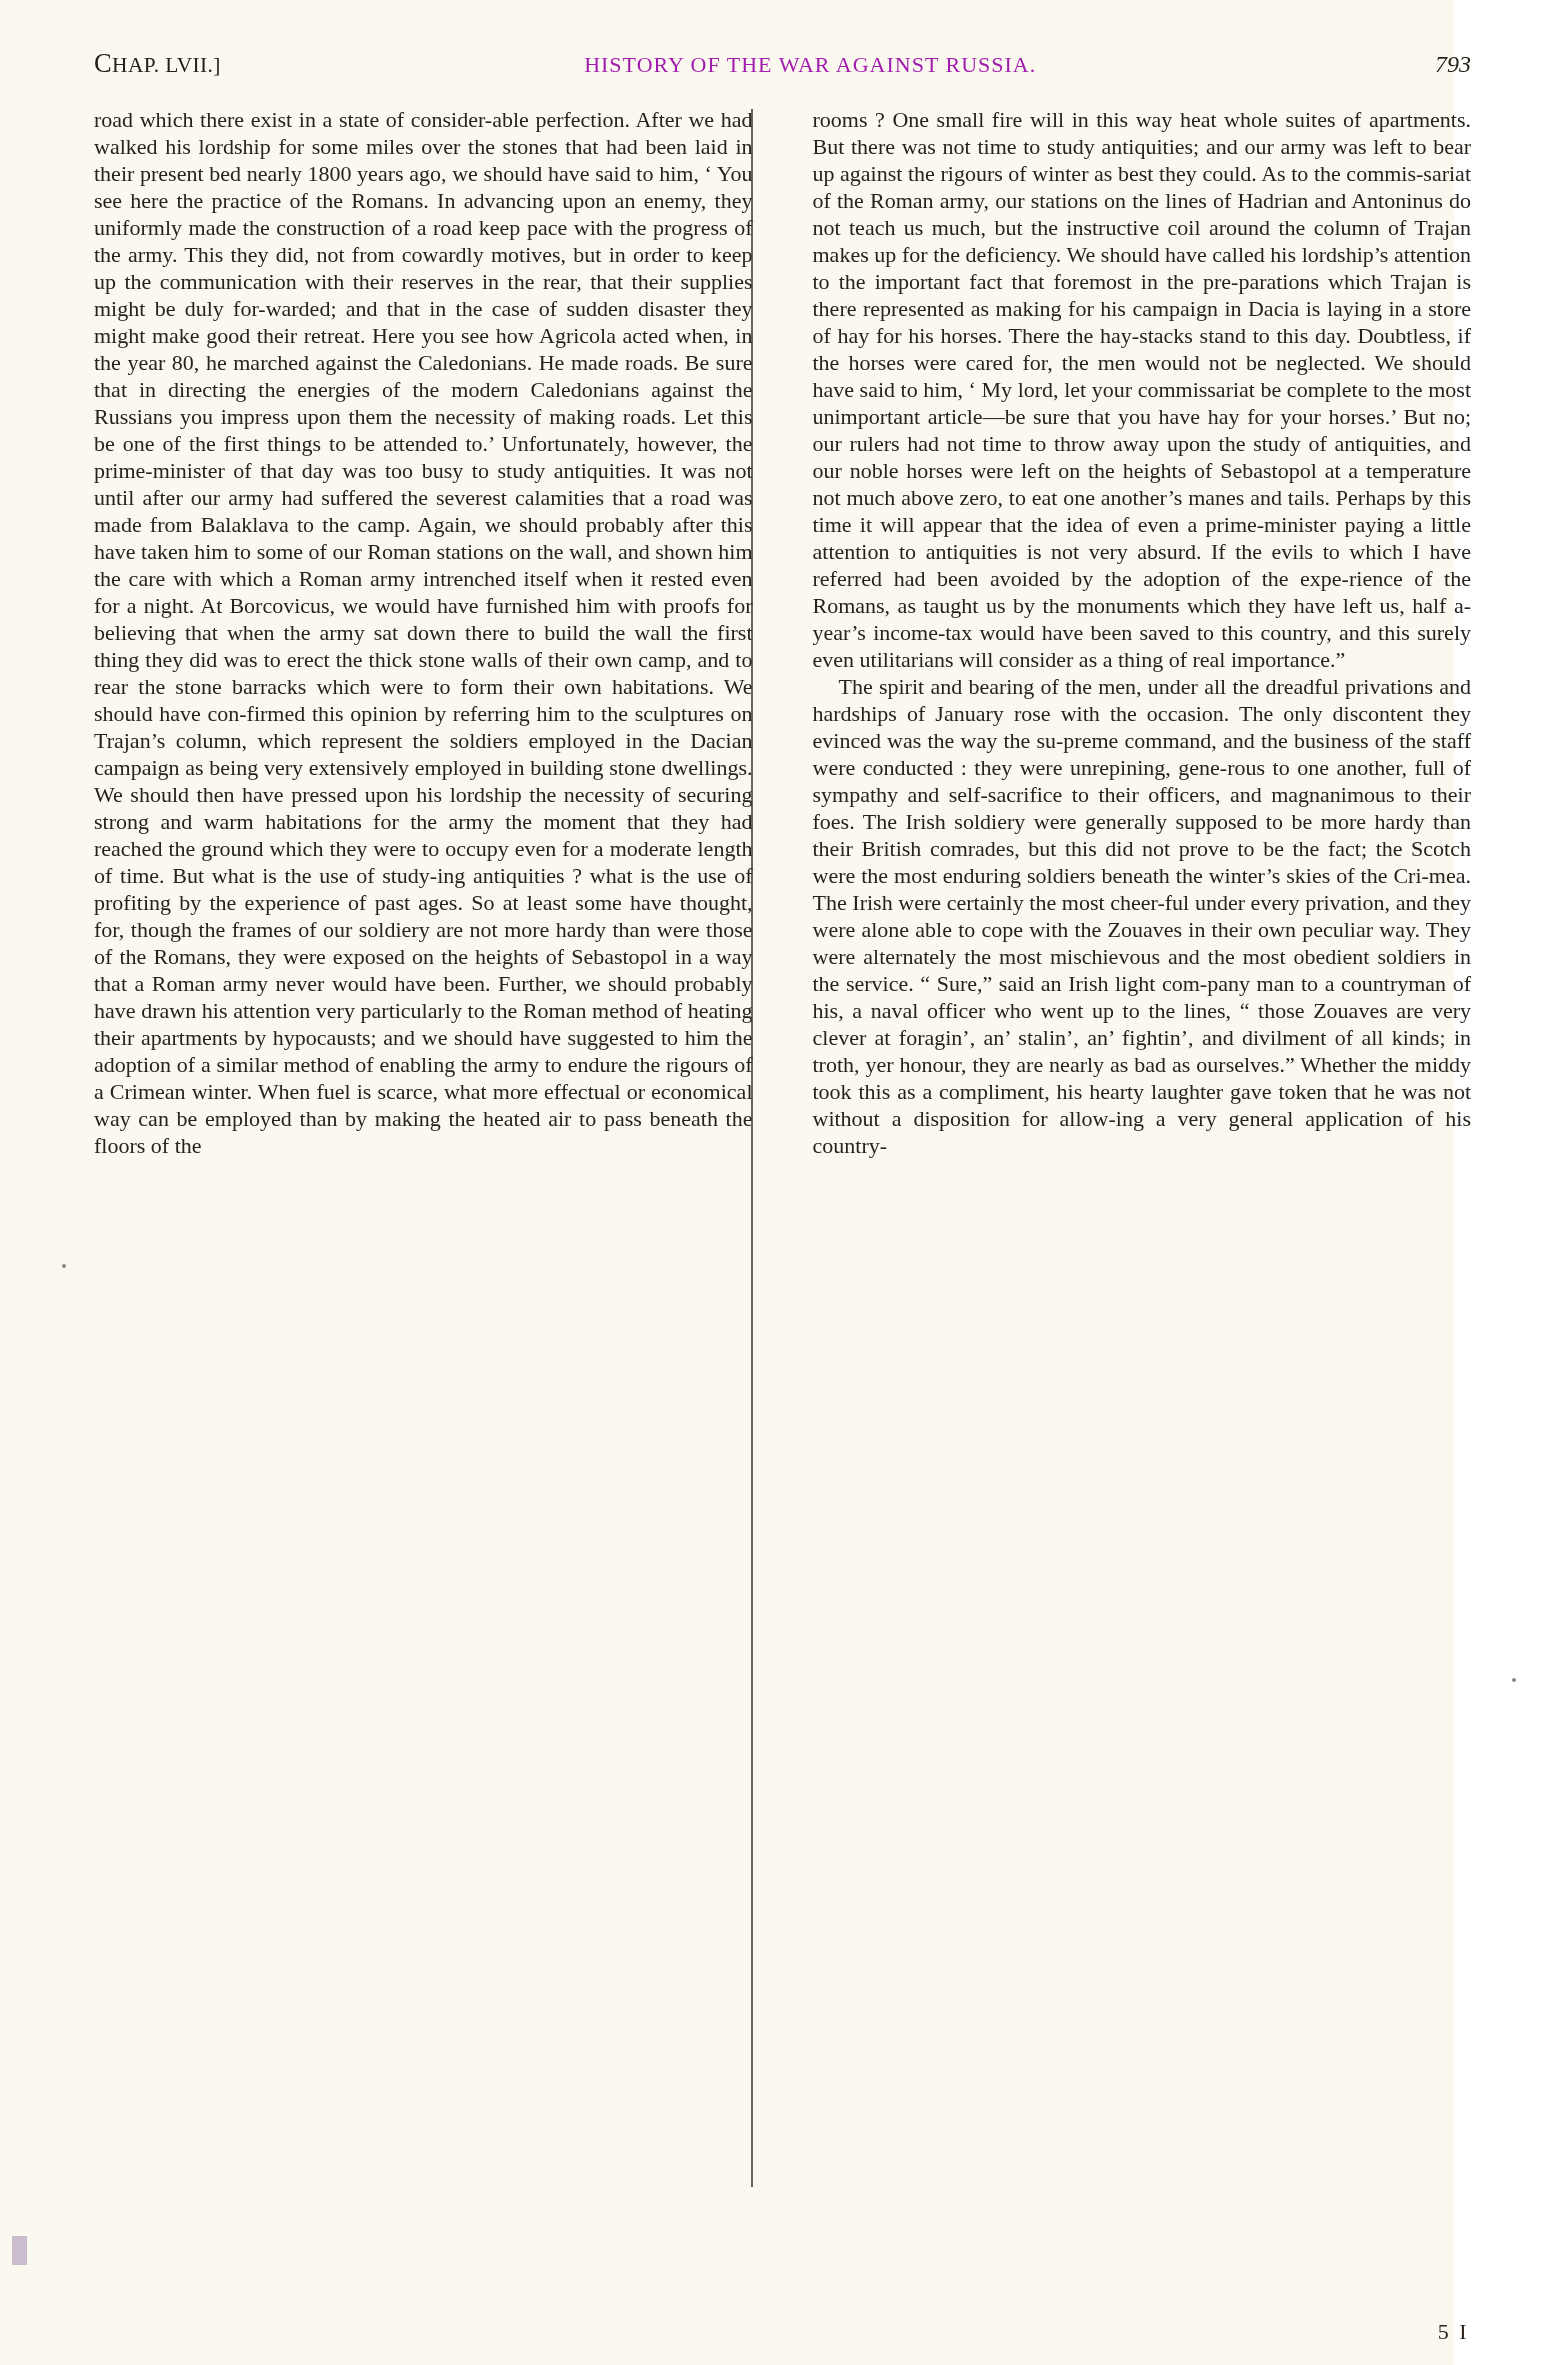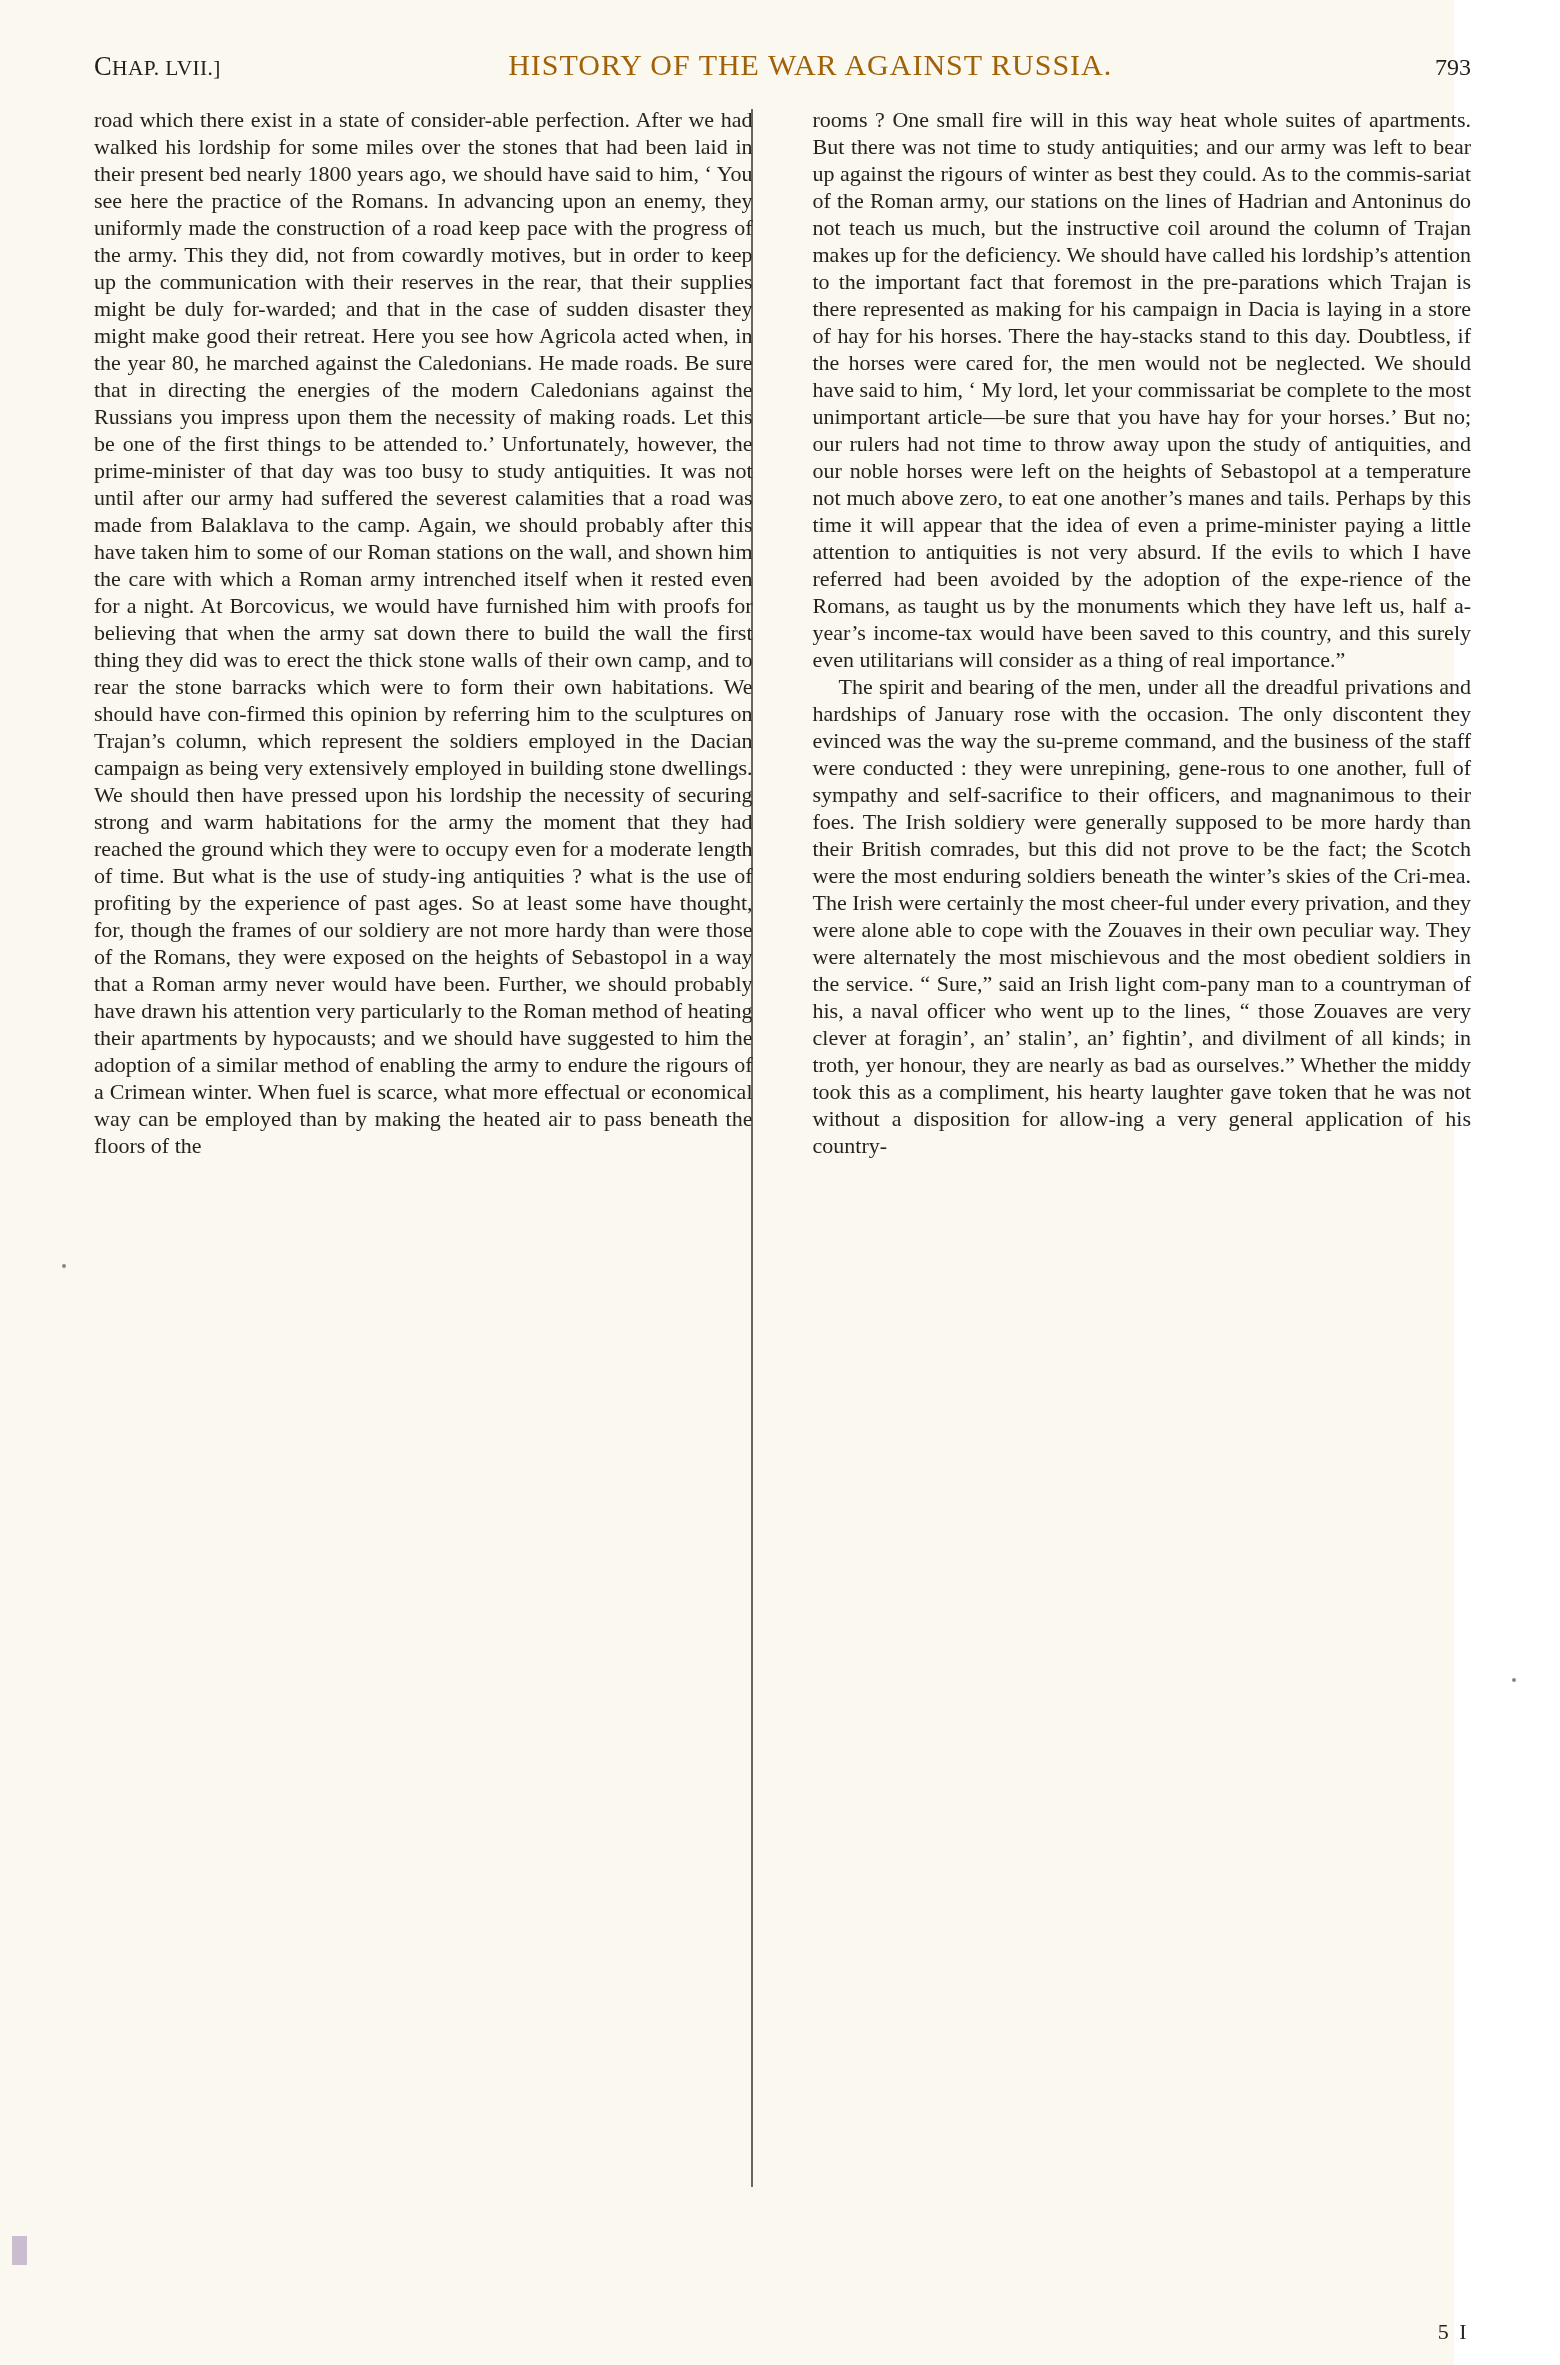--- a/index.html
+++ b/index.html
@@ -43,31 +43,32 @@
     letter-spacing: 0.4px;
     white-space: nowrap;
     color: #262019;
   }
   .runhead .chap .cap {
     font-size: 26.5px;
   }
   .runhead .title {
     flex: 1;
     text-align: center;
-    font-size: 30px;
+    font-size: 22px;
     letter-spacing: 1px;
-    color: #a16207;
+    color: #a21caf;
     white-space: nowrap;
     padding-right: 20.5px;
   }
   .runhead .folio {
     font-size: 24px;
     color: #262019;
     min-width: 51px;
     text-align: right;
+    font-style: italic;
   }
   
   .columns {
     position: relative;
     display: flex;
     width: 100%;
     height: 2121px;
   }
   .col {
     width: 659px;

